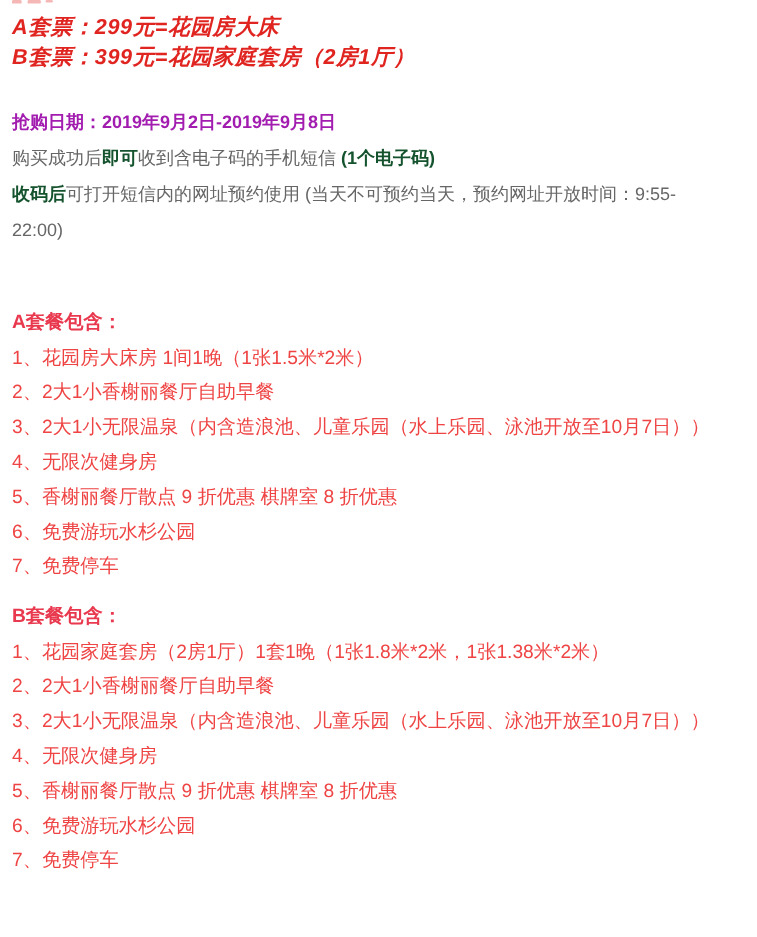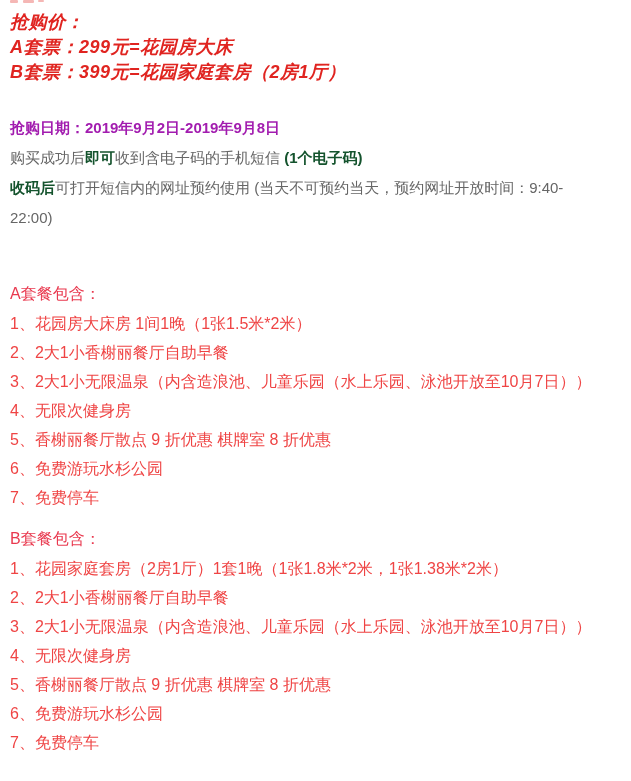--- a/index.html
+++ b/index.html
@@ -21,48 +21,47 @@
   }
   .promo-header div{white-space:nowrap;}
 
   .info{margin:28px 10px 0 10px;font-size:15px;line-height:30px;color:#666666;}
   .info p{margin:0;}
   .bold-line{font-weight:bold;color:#a21caf;}
   .seg-b{font-weight:bold;color:#14532d;}
 
   .section{margin-left:10px;margin-right:10px;}
   .section-title{
-    margin:46px 0 0 0;font-size:16px;font-weight:normal;
+    margin:46px 0 0 0;font-size:16px;font-weight:bold;
     color:#e9394f;line-height:30px;
   }
   .section.second .section-title{margin-top:12px;}
   .item{font-size:16px;line-height:29px;color:#ef4444;}
 </style>
 </head>
 <body>
 
 <div class="page">
 
   <div class="frag">
     <span class="f1"></span>
       <span class="f2"></span>
       <span class="f3"></span>
   </div>
 
   <div class="promo-header">
-    <div>抢购价：</div>
     <div>A套票：299元=花园房大床</div>
     <div>B套票：399元=花园家庭套房（2房1厅）</div>
   </div>
 
   <div class="info">
     <p class="bold-line">抢购日期：2019年9月2日-2019年9月8日</p>
     <div>
         <p><span>购买成功后</span><span class="seg-b">即可</span><span>收到含电子码的手机短信 </span><span class="seg-b">(1个电子码)</span></p>
-        <p><span class="seg-b">收码后</span><span>可打开短信内的网址预约使用 (当天不可预约当天，预约网址开放时间：9:40-</span></p>
+        <p><span class="seg-b">收码后</span><span>可打开短信内的网址预约使用 (当天不可预约当天，预约网址开放时间：9:55-</span></p>
         <p><span>22:00)</span></p>
       </div>
   </div>
 
   <div class="section">
     <div class="section-title">A套餐包含：</div>
     <div>
         <div class="item">1、花园房大床房 1间1晚（1张1.5米*2米）</div>
         <div class="item">2、2大1小香榭丽餐厅自助早餐</div>
         <div class="item">3、2大1小无限温泉（内含造浪池、儿童乐园（水上乐园、泳池开放至10月7日））</div>

